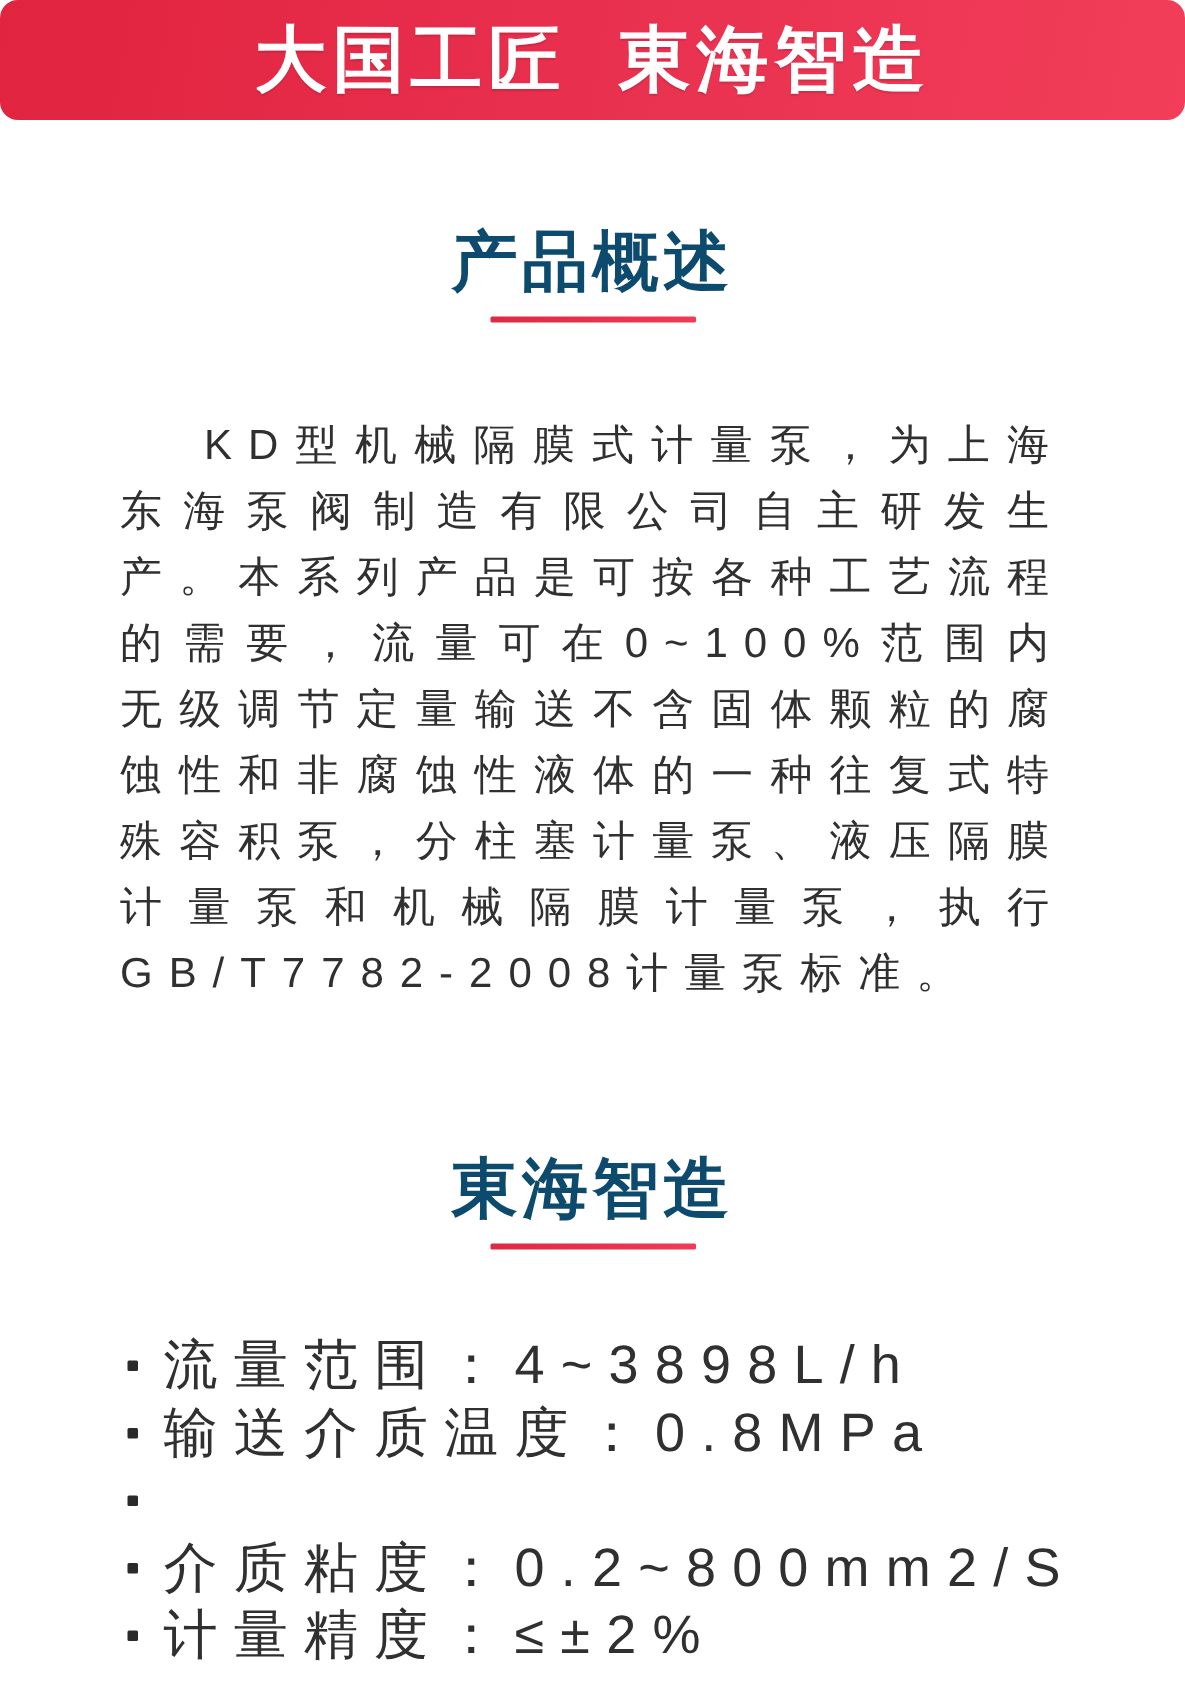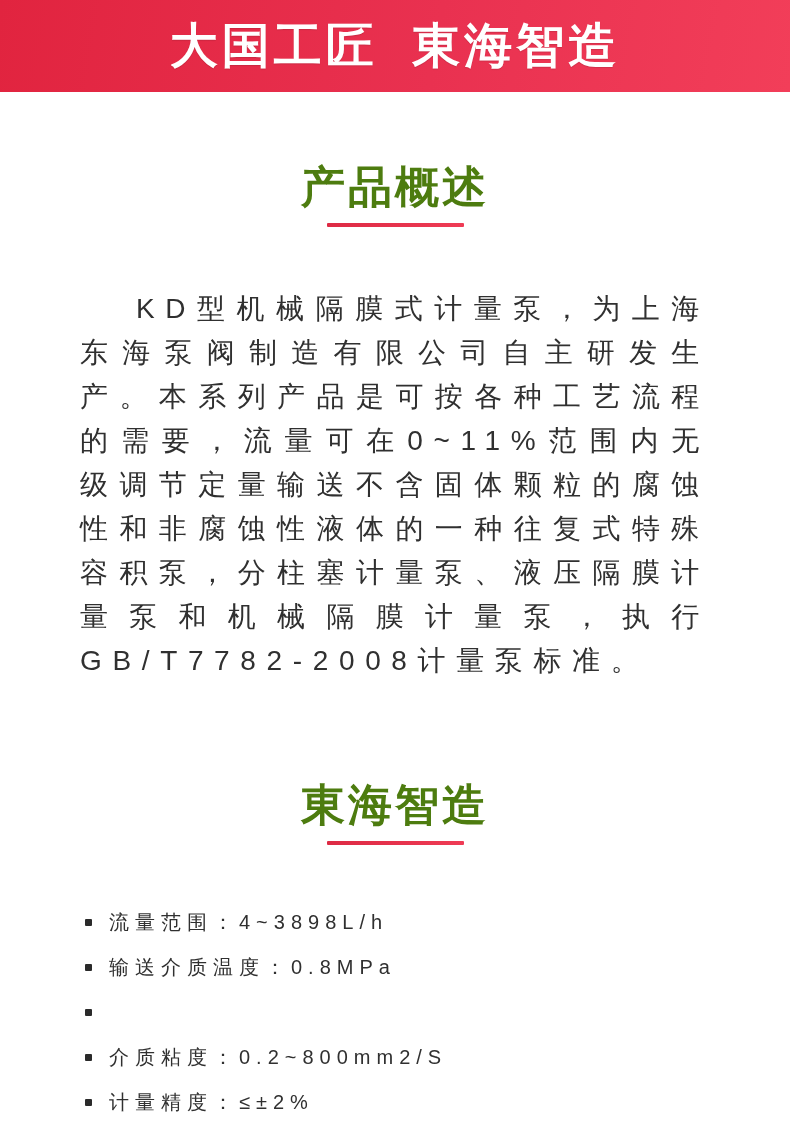--- a/index.html
+++ b/index.html
@@ -8,26 +8,27 @@
     width: 790px;
     height: 1127px;
     background: #ffffff;
     font-family: "Liberation Sans", "DejaVu Sans", sans-serif;
     overflow: hidden;
   }
   .page { width: 790px; height: 1127px; position: relative; }
 
   
   .banner {
-    height: 92px;
+    height: 80px;
     width: 100%;
     background: linear-gradient(100deg, #e1243f 0%, #e93150 55%, #f23e59 100%);
     display: flex;
     align-items: center;
     justify-content: center;
+    border-radius: 12px;
   }
   .banner-title {
     margin: 0;
     color: #ffffff;
     font-size: 48px;
     font-weight: bold;
     letter-spacing: 4px;
     white-space: pre;
     text-shadow: 0 1px 1px rgba(0,0,0,0.12);
   }
@@ -36,21 +37,21 @@
   .section { padding: 0 80px; }
   .section-overview { margin-top: 73px; }
   .section-conditions { margin-top: 100px; }
 
   .section-title {
     margin: 0;
     text-align: center;
     font-size: 44px;
     line-height: 44px;
     font-weight: bold;
-    color: #4d7c0f;
+    color: #0c4a6e;
     letter-spacing: 3px;
   }
   .title-underline {
     width: 137px;
     height: 4px;
     margin: 14px auto 0 auto;
     background: linear-gradient(90deg, #dd2a44 0%, #ef3b55 100%);
     border-radius: 1px;
   }
 
@@ -79,39 +80,39 @@
   }
   .bullet-dot {
     flex: 0 0 auto;
     width: 7px;
     height: 7px;
     background: #2a2a2a;
     border-radius: 1px;
     margin: 0 17px 0 5px;
   }
   .spec-text {
-    font-size: 20px;
+    font-size: 36px;
     letter-spacing: 0.3em;
     color: #303030;
     white-space: nowrap;
   }
 </style>
 </head>
 <body>
 
 <div class="page">
 
   <header class="banner">
     <h1 class="banner-title">大国工匠  東海智造</h1>
   </header>
 
   <section class="section section-overview">
     <h2 class="section-title">产品概述</h2>
     <div class="title-underline"></div>
-    <p class="overview-paragraph">KD型机械隔膜式计量泵，为上海东海泵阀制造有限公司自主研发生产。本系列产品是可按各种工艺流程的需要，流量可在0~11%范围内无级调节定量输送不含固体颗粒的腐蚀性和非腐蚀性液体的一种往复式特殊容积泵，分柱塞计量泵、液压隔膜计量泵和机械隔膜计量泵，执行GB/T7782-2008计量泵标准。</p>
+    <p class="overview-paragraph">KD型机械隔膜式计量泵，为上海东海泵阀制造有限公司自主研发生产。本系列产品是可按各种工艺流程的需要，流量可在0~100%范围内无级调节定量输送不含固体颗粒的腐蚀性和非腐蚀性液体的一种往复式特殊容积泵，分柱塞计量泵、液压隔膜计量泵和机械隔膜计量泵，执行GB/T7782-2008计量泵标准。</p>
   </section>
 
   <section class="section section-conditions">
     <h2 class="section-title">東海智造</h2>
     <div class="title-underline"></div>
 
     <ul class="spec-list">
       <li class="spec-item">
         <span class="bullet-dot"></span>
         <span class="spec-text">流量范围：4~3898L/h</span>

